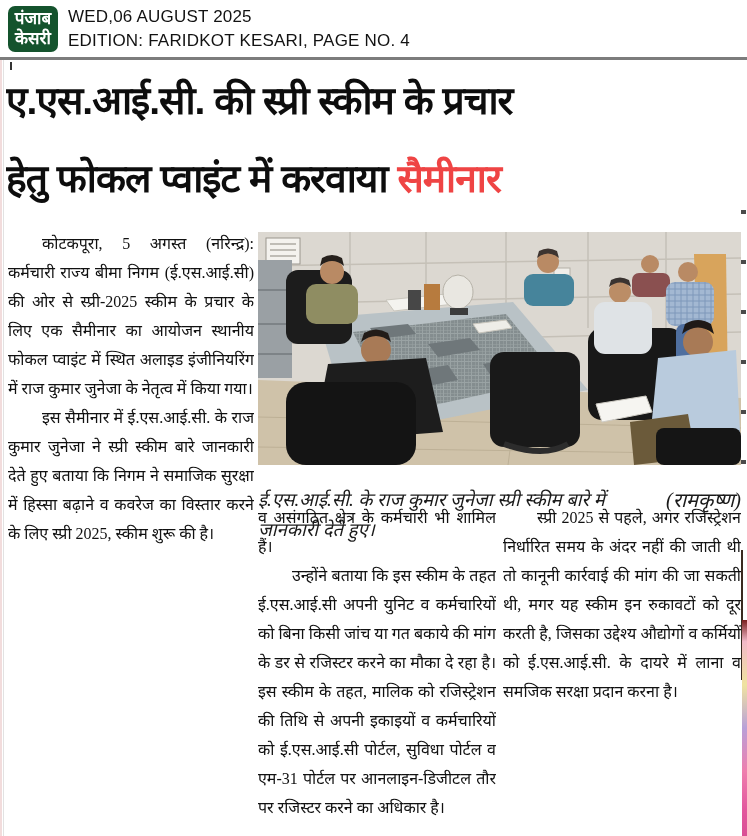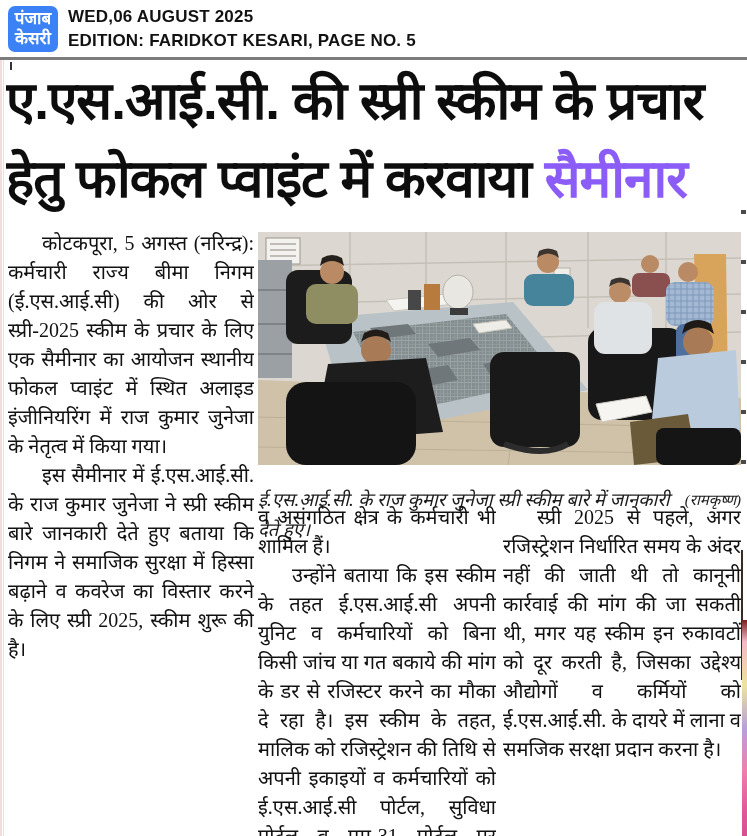--- a/index.html
+++ b/index.html
@@ -3,47 +3,47 @@
 <meta charset="utf-8">
 <style>
   html,body{margin:0;padding:0;background:#ffffff;}
   .page{
     position:relative;width:747px;height:836px;background:#ffffff;overflow:hidden;
     font-family:"Liberation Serif", serif;color:#111;
   }
   
   .header{position:absolute;left:0;top:0;width:747px;height:57px;background:#ffffff;}
   .logo{
-    position:absolute;left:8px;top:6px;width:50px;height:46px;background:#3b82f6;
+    position:absolute;left:8px;top:6px;width:50px;height:46px;background:#14532d;
     border-radius:7px;display:flex;flex-direction:column;align-items:center;justify-content:center;
     color:#fff;font-family:"Liberation Sans",sans-serif;font-weight:bold;line-height:20px;font-size:17px;
   }
   .hdr-text{position:absolute;left:68px;top:5px;font-family:"Liberation Sans",sans-serif;
-    font-weight:bold;font-size:17px;line-height:24px;color:#121212;letter-spacing:.2px;}
+    font-weight:normal;font-size:17px;line-height:24px;color:#121212;letter-spacing:.2px;}
   .hdr-rule{position:absolute;left:0;top:57px;width:747px;height:3px;background:#7c7c7c;}
   .page-left-edge{position:absolute;left:0;top:60px;width:2px;height:776px;background:#f2dcdc;}
   .page-left-line{position:absolute;left:3px;top:60px;width:1px;height:776px;background:#e2e2e2;}
   .tick{position:absolute;left:10px;top:62px;width:2px;height:8px;background:#333;}
   
   .headline{
     position:absolute;left:6px;top:62px;width:737px;height:162px;
     font-family:"Liberation Sans",sans-serif;font-weight:bold;color:#0d0d0d;
-    font-size:53px;line-height:78px;white-space:nowrap;letter-spacing:-1px;overflow:hidden;
-  }
-  .headline .blue{color:#8b5cf6;}
-  
-  .bodytext{font-size:20px;line-height:29px;text-align:justify;}
+    font-size:39px;line-height:78px;white-space:nowrap;letter-spacing:-1px;overflow:hidden;
+  }
+  .headline .blue{color:#ef4444;}
+  
+  .bodytext{font-size:16px;line-height:29px;text-align:justify;}
   .bodytext p{margin:0;text-indent:34px;}
   .col-left{position:absolute;left:8px;top:229px;width:246px;height:607px;overflow:hidden;}
   .photo{position:absolute;left:258px;top:232px;width:483px;height:233px;overflow:hidden;background:#dcd8d1;}
   .caption{
     position:absolute;left:258px;top:468px;width:483px;height:34px;
     font-style:italic;font-size:18.5px;line-height:30px;color:#1a1a1a;display:flex;justify-content:space-between;margin-top:17px;
   }
-  .caption .credit{font-size:15px;}
+  .caption .credit{font-size:20px;}
   .col-mid{position:absolute;left:258px;top:503px;width:238px;height:333px;overflow:hidden;}
   .col-right{position:absolute;left:503px;top:503px;width:238px;height:333px;overflow:hidden;}
   
   .edge-strip{position:absolute;left:741px;top:60px;width:6px;height:776px;background:#ffffff;overflow:hidden;}
   .edge-frag{position:absolute;left:0;width:5px;height:4px;background:#4a4a4a;}
   .edge-darkline{position:absolute;left:0;top:490px;width:2px;height:130px;background:#3a2b20;}
   .edge-ad{
     position:absolute;left:1px;top:560px;width:5px;height:216px;
     background:linear-gradient(180deg,#7a1e1e 0%,#f2b9c8 10%,#efe3a0 30%,#b9a0d8 50%,#ee7fae 70%,#e2589d 88%,#d94f94 100%);
   }
@@ -53,21 +53,21 @@
 
 <div class="page">
 
   <div class="header">
     <div class="logo">
       <span>पंजाब</span>
       <span>केसरी</span>
     </div>
     <div class="hdr-text">
       <div>WED,06 AUGUST 2025</div>
-      <div>EDITION: FARIDKOT KESARI, PAGE NO. 5</div>
+      <div>EDITION: FARIDKOT KESARI, PAGE NO. 4</div>
     </div>
   </div>
   <div class="hdr-rule"></div>
   <div class="page-left-edge"></div>
   <div class="page-left-line"></div>
   <div class="tick"></div>
 
   <div class="headline">
     <div>ए.एस.आई.सी. की स्प्री स्कीम के प्रचार</div>
     <div><span>हेतु फोकल प्वाइंट में करवाया </span><span class="blue">सैमीनार</span></div>

